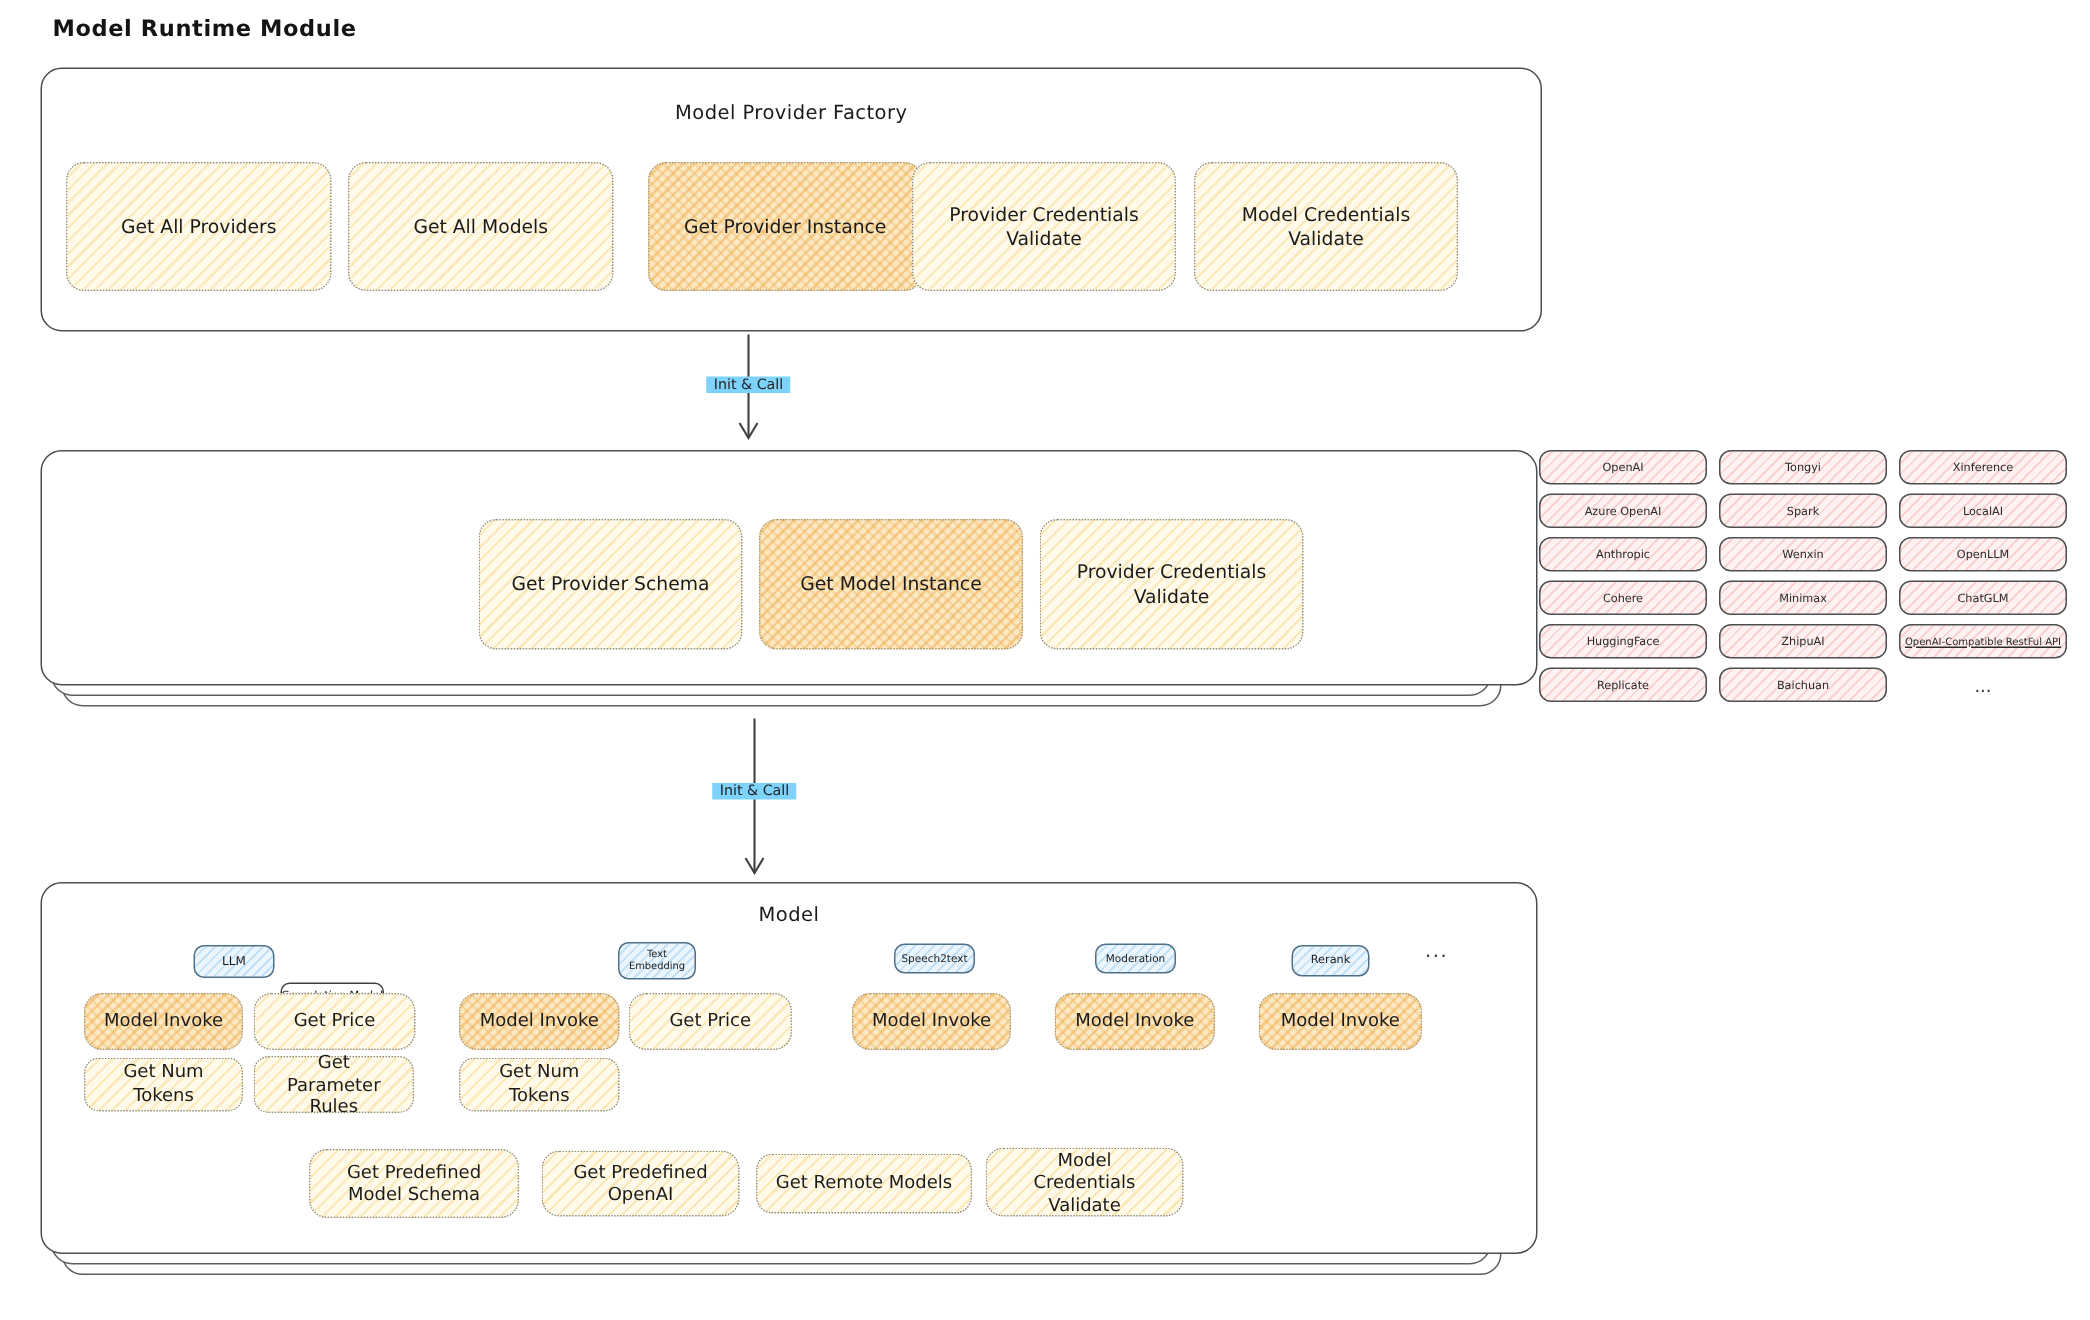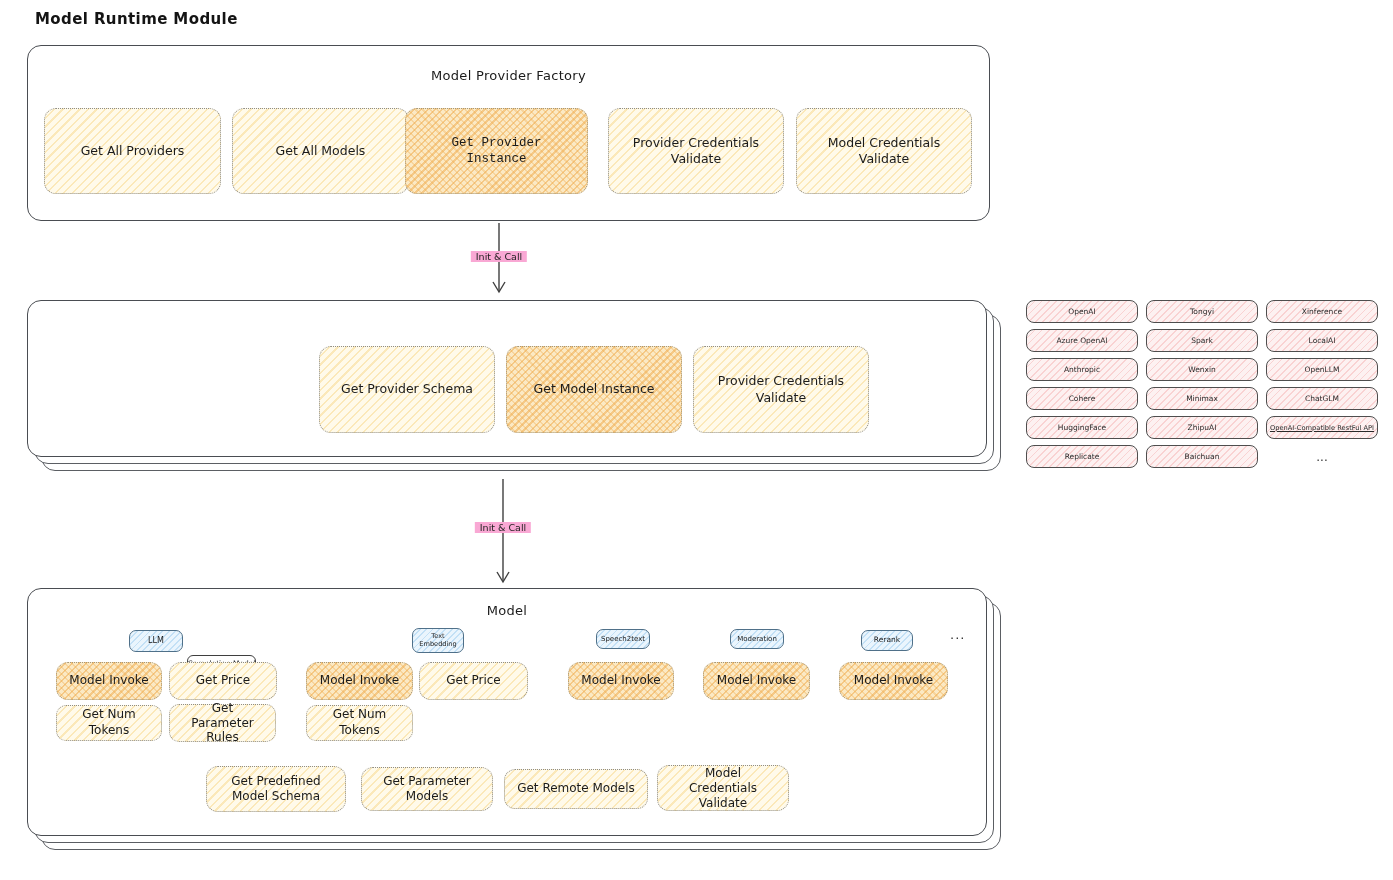--- a/index.html
+++ b/index.html
@@ -9,21 +9,21 @@
     font-family:"DejaVu Sans","Liberation Sans",sans-serif;
     color:#1b1b1b;
   }
   .page-title{
     position:absolute;left:35px;top:10px;
     font-size:15px;font-weight:bold;letter-spacing:.4px;color:#141414;
   }
   
   .group{
     position:absolute;background:#ffffff;
-    border:1.5px solid #4a4d52;border-radius:14px;z-index:2;
+    border:1.5px solid #4a4d52;border-radius:14px;z-index:2;padding-left:38px;
   }
   .stack{
     position:absolute;background:#ffffff;
     border:1.4px solid #5b5e63;border-radius:14px;z-index:1;
   }
   .group-title{
     position:absolute;left:0;width:100%;text-align:center;
     font-size:13px;color:#1b1b1b;letter-spacing:.3px;
   }
   
@@ -72,33 +72,33 @@
     border:1.2px solid #3f3f3f;border-radius:6px;background:#fff;
     display:flex;align-items:center;justify-content:center;
     font-size:7.5px;color:#1b1b1b;white-space:nowrap;margin-top:33px;
   }
   .ellipsis{position:absolute;font-size:13px;color:#333;letter-spacing:1px;}
   
   svg.arrow{position:absolute;z-index:2;overflow:visible;}
   svg.arrow line, svg.arrow polyline{stroke:#3f3f3f;stroke-width:1.4;fill:none;}
   .arrow-label{
     position:absolute;transform:translateX(-50%);z-index:3;
-    background:#f9a8d4;padding:0 5px;font-size:9.5px;color:#222;white-space:nowrap;
+    background:#7dd3fc;padding:0 5px;font-size:9.5px;color:#222;white-space:nowrap;
   }
 </style>
 </head>
 <body>
 
 <div class="page-title">Model Runtime Module</div>
 
 <div class="group" style="left:27px;top:45px;width:961px;height:174px;">
   <div class="group-title" style="top:22px;">Model Provider Factory</div>
   <div class="fn" style="left:16px;top:62px;width:177px;height:86px;">Get All Providers</div>
   <div class="fn" style="left:204px;top:62px;width:177px;height:86px;">Get All Models</div>
-  <div class="fn hl" style="left:377px;top:62px;width:183px;height:86px;font-family:Liberation Mono, monospace;">Get Provider Instance</div>
+  <div class="fn hl" style="left:404px;top:62px;width:183px;height:86px;">Get Provider Instance</div>
   <div class="fn" style="left:580px;top:62px;width:176px;height:86px;">Provider Credentials Validate</div>
   <div class="fn" style="left:768px;top:62px;width:176px;height:86px;">Model Credentials Validate</div>
 </div>
 
 <svg class="arrow" style="left:489px;top:223px;" width="20" height="71">
   <line x1="10" y1="0" x2="10" y2="68"></line>
   <polyline points="4,59 10,69 16,59"></polyline>
 </svg>
 <span class="arrow-label" style="left:499px;top:251px;">Init &amp; Call</span>
 
@@ -157,16 +157,16 @@
   <div class="fn" style="left:391px;top:73px;width:109px;height:38px;font-size:12px;padding:0 6px;">Get Price</div>
   <div class="fn hl" style="left:540px;top:73px;width:106px;height:38px;font-size:12px;padding:0 6px;">Model Invoke</div>
   <div class="fn hl" style="left:675px;top:73px;width:107px;height:38px;font-size:12px;padding:0 6px;">Model Invoke</div>
   <div class="fn hl" style="left:811px;top:73px;width:109px;height:38px;font-size:12px;padding:0 6px;">Model Invoke</div>
 
   <div class="fn" style="left:28px;top:116px;width:106px;height:36px;font-size:12px;padding:0 4px;border-radius:10px;">Get Num Tokens</div>
   <div class="fn" style="left:141px;top:115px;width:107px;height:38px;font-size:12px;padding:0 10px;border-radius:10px;line-height:1.2;">Get Parameter Rules</div>
   <div class="fn" style="left:278px;top:116px;width:107px;height:36px;font-size:12px;padding:0 4px;border-radius:10px;">Get Num Tokens</div>
 
   <div class="fn" style="left:178px;top:177px;width:140px;height:46px;font-size:12px;padding:0 10px;line-height:1.25;">Get Predefined Model Schema</div>
-  <div class="fn" style="left:333px;top:178px;width:132px;height:44px;font-size:12px;padding:0 16px;line-height:1.25;">Get Parameter Models</div>
+  <div class="fn" style="left:333px;top:178px;width:132px;height:44px;font-size:12px;padding:0 16px;line-height:1.25;">Get Predefined OpenAI</div>
   <div class="fn" style="left:476px;top:180px;width:144px;height:40px;font-size:12px;padding:0 6px;border-radius:11px;">Get Remote Models</div>
   <div class="fn" style="left:629px;top:176px;width:132px;height:46px;font-size:12px;padding:0 14px;line-height:1.25;">Model Credentials Validate</div>
 </div>
 
 </body></html>

